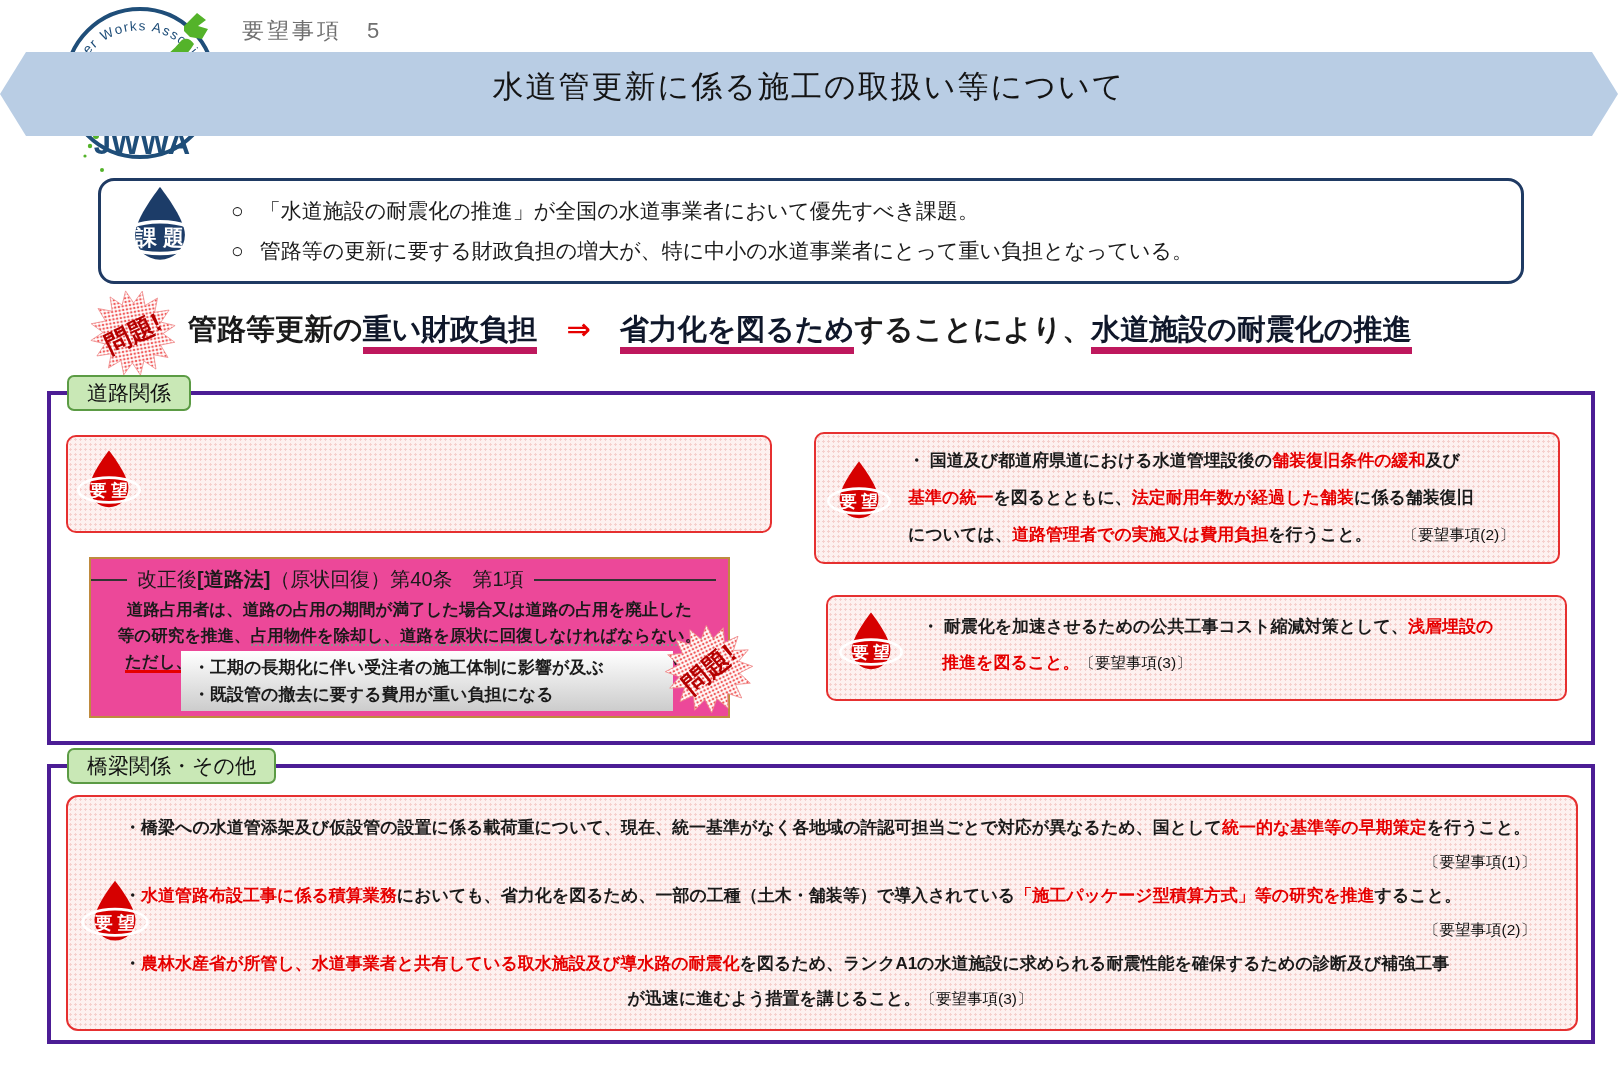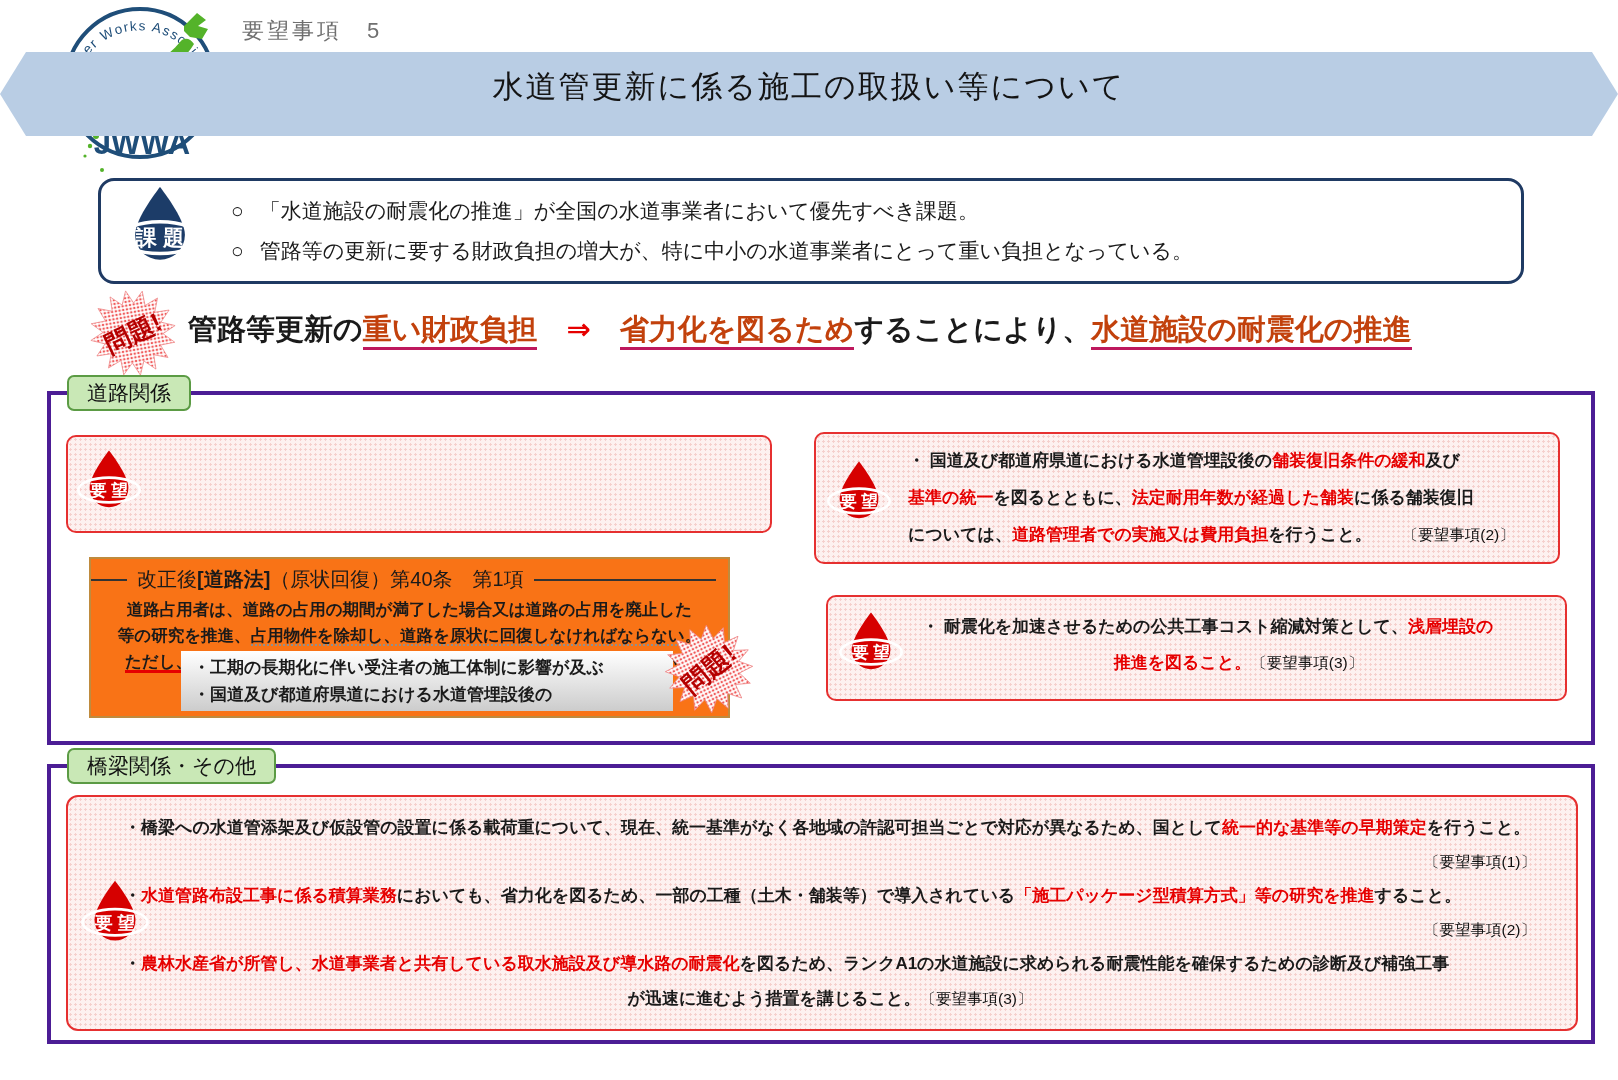--- a/index.html
+++ b/index.html
@@ -24,21 +24,21 @@
   
   .star-svg{display:block;}
   .problem-star{position:absolute;left:88px;top:288px;width:90px;height:90px;transform:rotate(-10deg);}
   .problem-text{position:absolute;left:188px;top:310px;font-size:29px;font-weight:600;white-space:nowrap;}
 
   
   .seg{white-space:pre;}
   .k{color:#1a1a1a;}
   .kb{color:#1a1a1a;font-weight:700;}
   .r{color:#e60000;}
-  .ru{color:#c2410c;border-bottom:3px solid #be185d;padding-bottom:2px;}
+  .ru{color:#0f172a;border-bottom:7px solid #be185d;padding-bottom:2px;}
   .ar{color:#e60000;}
   .du{border-bottom:2px dotted #8f8f8f;}
   .bru{border-bottom:3px solid #e60000;font-weight:700;}
   .lb{font-size:15.5px;font-weight:400;color:#111;}
 
   
   .section{position:absolute;left:47px;width:1540px;border:4px solid #4c1d95;background:#fff;}
   .sec-road{top:391px;height:346px;}
   .sec-bridge{top:764px;height:272px;}
   .sec-label{position:absolute;left:16px;top:-20px;background:#c9e8b6;border:2px solid #5b9b44;
@@ -49,39 +49,39 @@
   .reqbox{position:absolute;border:2.5px solid #e63030;border-radius:10px;}
   .badge{position:absolute;}
   .badge svg{width:100%;height:auto;overflow:visible;display:block;}
   .reqtext{position:absolute;font-size:17px;font-weight:600;color:#111;}
   .line{white-space:nowrap;}
 
   .req1{left:15px;top:40px;width:702px;height:94px;}
   .req1 .badge{left:6px;top:12px;width:70px;}
   .req1 .reqtext{left:92px;top:9px;line-height:38px;}
 
-  .lawbox{position:absolute;left:38px;top:162px;width:637px;height:157px;border:2px solid #bf8b3e;background:#f97316;}
+  .lawbox{position:absolute;left:38px;top:162px;width:637px;height:157px;border:2px solid #bf8b3e;background:#ec4899;}
   .law-title{display:flex;align-items:center;margin-top:7px;font-size:20px;white-space:nowrap;}
   .law-hline{height:2px;background:#333;}
   .law-hline.lead{width:36px;margin-right:10px;}
   .law-hline.grow{flex:1;margin-left:10px;margin-right:12px;}
   .law-body{margin-top:3px;text-align:center;font-size:16.5px;line-height:26px;font-weight:600;}
   .graybox{position:absolute;left:90px;top:92px;width:468px;padding:3px 12px;
            background:linear-gradient(180deg,#ffffff 0%,#cccccc 100%);
            font-size:17px;font-weight:700;line-height:27px;white-space:nowrap;}
   .law-star{position:absolute;left:612px;top:228px;width:92px;height:92px;transform:rotate(-26deg);}
 
   .req2{left:763px;top:37px;width:742px;height:128px;}
   .req2 .badge{left:8px;top:26px;width:70px;}
   .req2 .reqtext{left:92px;top:8px;line-height:37px;}
 
   .req3{left:775px;top:200px;width:737px;height:102px;}
   .req3 .badge{left:8px;top:14px;width:70px;}
   .req3 .reqtext{left:94px;top:12px;line-height:36px;right:30px;}
-  .req3-row2{display:flex;justify-content:center;align-items:baseline;margin-left:20px;}
+  .req3-row2{display:flex;justify-content:flex-start;align-items:baseline;margin-left:20px;}
   .req3-label{font-size:15.5px;font-weight:400;color:#111;}
 
   .bigreq{position:absolute;left:15px;top:27px;width:1508px;height:232px;border:2.5px solid #e63030;border-radius:12px;}
   .bigreq .badge{left:10px;top:82px;width:74px;}
   .bigreq-content{position:absolute;left:56px;right:28px;top:13px;font-size:17px;font-weight:600;color:#111;}
   .item-line{line-height:35px;white-space:nowrap;}
   .item-label{text-align:right;font-size:15.5px;font-weight:400;line-height:33px;padding-right:12px;}
   .item3-l2{display:flex;justify-content:center;align-items:baseline;line-height:35px;}
   .item3-l2 .item-label{line-height:35px;}
 </style>
@@ -170,21 +170,21 @@
         <span><span class="seg k">改正後</span><span class="seg kb">[道路法]</span><span class="seg k">（原状回復）第40条　第1項</span></span>
         <span class="law-hline grow"></span>
       </div>
       <div class="law-body">
         <div class="line"><span class="seg k">道路占用者は、道路の占用の期間が満了した場合又は道路の占用を廃止した</span></div>
         <div class="line"><span class="seg k">等の研究を推進、</span><span class="seg du">占用物件を除却し、道路を原状に回復しなければならない。</span></div>
         <div class="line"><span class="seg bru">ただし、原状に回復することが不適当な場合においては、この限りでない。</span></div>
       </div>
       <div class="graybox">
         <div class="line">・工期の長期化に伴い受注者の施工体制に影響が及ぶ</div>
-        <div class="line">・国道及び都道府県道における水道管埋設後の</div>
+        <div class="line">・既設管の撤去に要する費用が重い負担になる</div>
       </div>
     </div>
 
     <div class="law-star">
       <svg class="star-svg" viewBox="0 0 120 120" style="overflow:visible">
         <defs>
           <pattern id="ht2" width="5" height="5" patternUnits="userSpaceOnUse">
             <rect width="5" height="5" fill="#fff"></rect>
               <circle cx="2.5" cy="2.5" r="1.7" fill="#f05a5a"></circle>
           </pattern>

